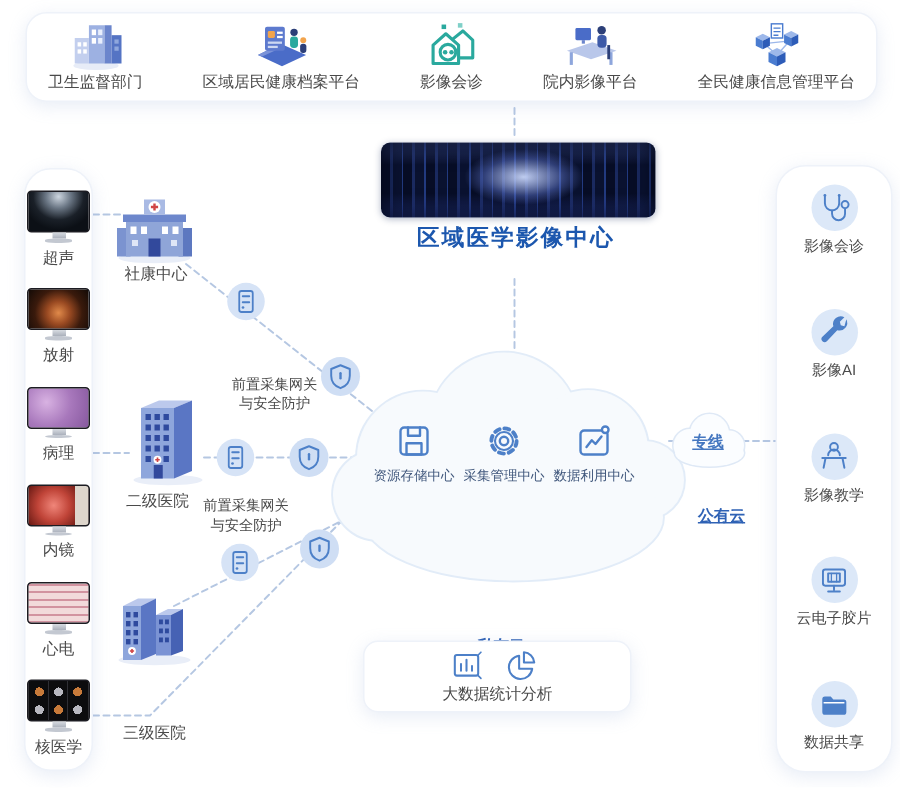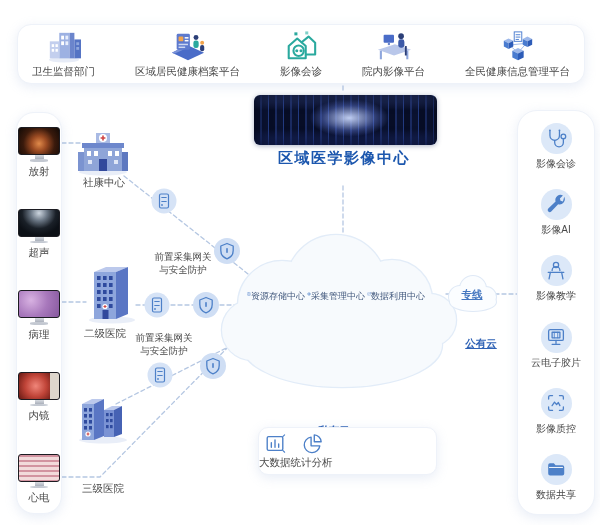--- a/index.html
+++ b/index.html
@@ -4,21 +4,21 @@
 <style>
   html,body{margin:0;padding:0;background:#fff;}
   .stage{position:relative;width:600px;height:525px;background:#fff;overflow:hidden;
          font-family:"Liberation Sans","DejaVu Sans",sans-serif;}
   .overlay{position:absolute;left:0;top:0;z-index:1;pointer-events:none;}
   .panel{position:absolute;background:#fff;border:1px solid #eef2f9;border-radius:14px;
          box-shadow:0 3px 12px rgba(140,165,210,.20);z-index:2;}
   .lbl{color:#4a4a4a;font-size:10.5px;text-align:center;line-height:13px;}
   .blue-lbl{color:#2f62b5;font-weight:bold;font-size:10.5px;text-align:center;}
   
-  .top-panel{left:17px;top:24px;width:568px;height:60px;display:flex;align-items:center;
+  .top-panel{left:17px;top:8px;width:568px;height:60px;display:flex;align-items:center;
              justify-content:space-between;padding:0 14px;box-sizing:border-box;}
   .top-item{display:flex;flex-direction:column;align-items:center;gap:1px;}
   
   .left-panel{left:16px;top:112px;width:46px;height:402px;display:flex;flex-direction:column;
               justify-content:space-between;align-items:center;padding:14px 0 8px;box-sizing:border-box;border-radius:18px;}
   .mod{display:flex;flex-direction:column;align-items:center;}
   .screen{width:40px;height:26px;border:1.5px solid #1c1c22;border-radius:3px;background-clip:padding-box;}
   .stand{width:9px;height:4px;background:linear-gradient(#d8dce2,#aab0bb);}
   .base{width:18px;height:2.5px;border-radius:40%;background:#c3c8d1;}
   .mlabel{margin-top:3px;color:#4a4a4a;font-size:10.5px;white-space:nowrap;}
@@ -49,26 +49,26 @@
         repeating-linear-gradient(90deg,#070d26 0 6px,#1a2a60 6px 8px,#0a1230 8px 14px,#223a80 14px 15px),
         #070d26;}
   .center-title{position:absolute;left:244px;top:149px;width:200px;text-align:center;z-index:2;
       color:#1c57ae;font-size:15px;font-weight:bold;letter-spacing:1.5px;}
   
   .gw-text{position:absolute;z-index:2;width:70px;text-align:center;color:#4a4a4a;
       font-size:9.5px;line-height:13px;}
   
   .cloud-row{position:absolute;left:247px;top:281px;width:178px;display:flex;
       justify-content:space-between;z-index:2;}
-  .csvc{display:flex;flex-direction:row;align-items:center;width:58px;}
+  .csvc{display:flex;flex-direction:column;align-items:center;width:58px;}
   .csvc .clabel{margin-top:4px;font-size:9px;color:#40577c;white-space:nowrap;}
   .tag{position:absolute;z-index:2;text-align:center;text-decoration:underline;}
   
-  .private-box{left:258px;top:427px;width:177px;height:46px;display:flex;align-items:center;
-      justify-content:flex-start;border-radius:10px;font-family:Liberation Serif, serif;}
+  .private-box{left:242px;top:427px;width:177px;height:46px;display:flex;align-items:center;
+      justify-content:center;border-radius:10px;font-family:Liberation Serif, serif;}
   .pitem{display:flex;flex-direction:column;align-items:center;}
   .pitem .plabel{font-size:10.5px;color:#4a4a4a;margin-top:1px;white-space:nowrap;}
   
   .right-panel{left:517px;top:110px;width:78px;height:405px;display:flex;flex-direction:column;
       justify-content:space-between;align-items:center;padding:12px 4px;box-sizing:border-box;border-radius:20px;}
   .rsvc{display:flex;flex-direction:column;align-items:center;}
   .rcircle{width:31px;height:31px;border-radius:50%;background:#dce8f8;display:flex;
       align-items:center;justify-content:center;}
   .rsvc .rlabel{margin-top:3px;font-size:10px;color:#4a4a4a;white-space:nowrap;}
   .ric{stroke:#4d80c8;fill:none;stroke-width:1.5;stroke-linecap:round;stroke-linejoin:round;}
@@ -259,48 +259,54 @@
             <polygon points="14,22 20,25 20,32 14,29" fill="#4a7cd0"></polygon>
             <polygon points="26,22 20,25 20,32 26,29" fill="#2d5cb8"></polygon>
           </g>
       </svg>
       <div class="lbl">全民健康信息管理平台</div>
     </div>
   </div>
 
   <div class="panel left-panel">
     <div class="mod">
+      <div class="screen scr-us"></div>
+      <div class="stand"></div>
+        <div class="base"></div>
+      <div class="mlabel">超声</div>
+    </div>
+    <div class="mod">
       <div class="screen scr-rad"></div>
       <div class="stand"></div>
         <div class="base"></div>
       <div class="mlabel">放射</div>
     </div>
     <div class="mod">
-      <div class="screen scr-us"></div>
-      <div class="stand"></div>
-        <div class="base"></div>
-      <div class="mlabel">超声</div>
-    </div>
-    <div class="mod">
       <div class="screen scr-path"></div>
       <div class="stand"></div>
         <div class="base"></div>
       <div class="mlabel">病理</div>
     </div>
     <div class="mod">
       <div class="screen scr-endo"></div>
       <div class="stand"></div>
         <div class="base"></div>
       <div class="mlabel">内镜</div>
     </div>
     <div class="mod">
       <div class="screen scr-ecg"></div>
       <div class="stand"></div>
         <div class="base"></div>
       <div class="mlabel">心电</div>
+    </div>
+    <div class="mod">
+      <div class="screen scr-nm"></div>
+      <div class="stand"></div>
+        <div class="base"></div>
+      <div class="mlabel">核医学</div>
     </div>
   </div>
 
   <svg class="bld" style="left:76px;top:130px;" width="54" height="46" viewBox="0 0 54 46">
     <ellipse cx="27" cy="42" rx="24" ry="3.5" fill="#e9eef8"></ellipse>
     <rect x="2" y="22" width="9" height="19" fill="#7b93d0"></rect>
       <rect x="43" y="22" width="9" height="19" fill="#5d78c0"></rect>
     <rect x="8" y="17" width="38" height="24" fill="#8fa5d8"></rect>
     <rect x="6" y="13" width="42" height="5" fill="#6d87cc"></rect>
     <rect x="20" y="3" width="14" height="10" fill="#a9bae4"></rect>
@@ -471,29 +477,20 @@
           <rect x="-8.5" y="-8.5" width="17" height="12.5" rx="1.8"></rect>
           <rect x="-4.5" y="-5.5" width="9" height="6.5"></rect>
           <path d="M-2,-5.5 v6.5 M2,-5.5 v6.5" stroke-width="1"></path>
           <path d="M0,4 v3.2 M-4.5,8.5 h9"></path>
         </svg>
       </div>
       <div class="rlabel">云电子胶片</div>
     </div>
     <div class="rsvc">
       <div class="rcircle">
-        <svg width="26" height="26" viewBox="-15 -15 30 30" class="ric">
-          <path d="M-8.5,-4.5 v-2.5 a1.6,1.6 0 0 1 1.6,-1.6 h2.9 M4,-8.6 h2.9 a1.6,1.6 0 0 1 1.6,1.6 v2.5 M8.5,4.5 v2.5 a1.6,1.6 0 0 1 -1.6,1.6 h-2.9 M-4,8.6 h-2.9 a1.6,1.6 0 0 1 -1.6,-1.6 v-2.5"></path>
-          <path d="M-4.5,3 l2.8,-4 2.4,2.8 2,-2.4 1.8,3.6"></path>
-        </svg>
-      </div>
-      <div class="rlabel">影像质控</div>
-    </div>
-    <div class="rsvc">
-      <div class="rcircle">
         <svg width="26" height="26" viewBox="-15 -15 30 30">
           <path fill="#4d80c8" d="M-9,-6.5 h6.5 l2,2.2 h8 a2,2 0 0 1 2,2 v7.6 a2.2,2.2 0 0 1 -2.2,2.2 h-14.1 a2.2,2.2 0 0 1 -2.2,-2.2 v-9.8 a2,2 0 0 1 2,-2 z"></path>
           <path d="M-8,-1.8 h16" stroke="#fff" stroke-width="1.1"></path>
         </svg>
       </div>
       <div class="rlabel">数据共享</div>
     </div>
   </div>
 
 </div>

